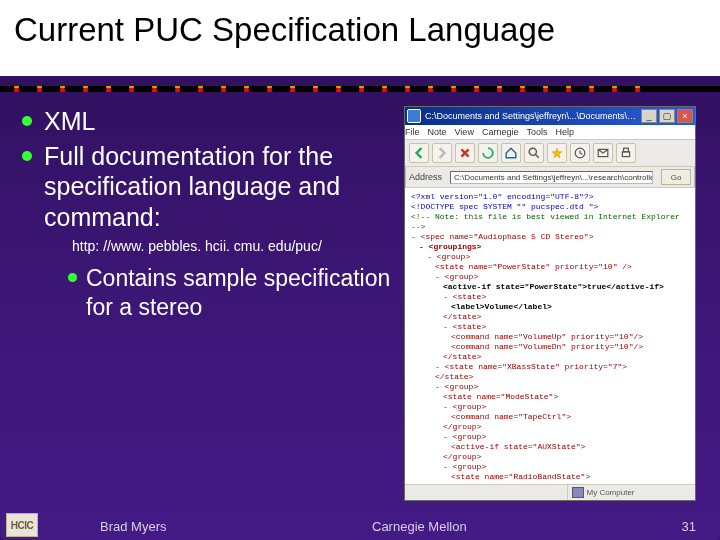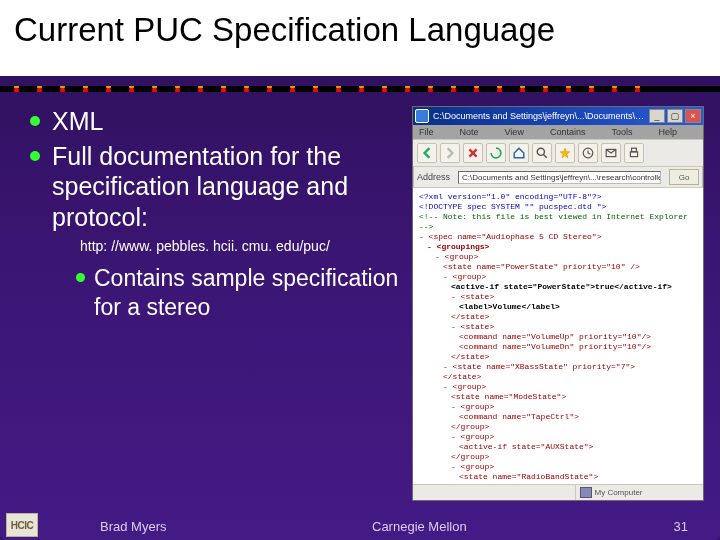--- a/index.html
+++ b/index.html
@@ -57,21 +57,20 @@
     top: 98px;
     left: 0;
     right: 0;
     bottom: 32px;
     display: flex;
   }
   .text-col {
     flex: 0 0 400px;
     padding: 8px 6px 0 10px;
     box-sizing: border-box;
-    margin-left: 8px;
   }
   .img-col {
     flex: 1;
     padding: 8px 10px 0 4px;
     box-sizing: border-box;
   }
 
   ul.b1 {
     list-style: none;
     margin: 0;
@@ -142,21 +141,21 @@
     width: 12px; height: 12px; background: #3a7bd5; border: 1px solid #fff; border-radius: 2px;
   }
   .titlebar .ttext { flex: 1; white-space: nowrap; overflow: hidden; text-overflow: ellipsis; }
   .tb-btns { display: flex; gap: 2px; }
   .tb-btn {
     width: 14px; height: 12px; background: #d8d5cc; border: 1px solid #888;
     display: flex; align-items: center; justify-content: center; font-size: 9px; line-height: 1; color:#222;
   }
   .tb-btn.close { background: #d9534f; color: #fff; }
   .menubar {
-    display: flex; gap: 26px; padding: 2px 6px; background: #a3a3a3; border-bottom: 1px solid #cfcab8; font-size: 9px; color:#333;
+    display: flex; gap: 8px; padding: 2px 0; background: #ffffff; border-bottom: 1px solid #cfcab8; font-size: 9px; color:#333;
   }
   .toolbar {
     display: flex; gap: 3px; padding: 3px 4px; background: #eceae6; border-bottom: 1px solid #cfcab8;
   }
   .tool {
     width: 18px; height: 18px; background: #f4f2ea; border: 1px solid #c7c2ae; border-radius: 2px;
     display:flex;align-items:center;justify-content:center;
   }
   .tool svg { width: 12px; height: 12px; }
   .addrbar {
@@ -190,21 +189,21 @@
   .ind5 { padding-left: 40px; display:block; }
   .status {
     display:flex; border-top: 1px solid #cfcab8; background:#eceae6; font-size:8px; color:#555; height: 15px; padding-left: 34px;
   }
   .status .cell { flex:1; border-right:1px solid #cfcab8; padding: 1px 4px; }
   .status .cell:last-child { border-right:none; text-align:left; display:flex; align-items:center; gap:3px; }
   .ic-comp { width:10px;height:9px;background:#88b;border:1px solid #557; }
 
   .footer {
     position: absolute;
-    left: 0; right: 16px; bottom: 0;
+    left: 0; right: 8px; bottom: 0;
     height: 30px;
     display: flex;
     align-items: center;
     color: #d7cef0;
     font-size: 13px;
   }
   .hcic-badge {
     width: 30px; height: 22px; margin-left: 6px;
     background: #e8e4d8; color: #6a5f3b; border: 1px solid #bdb58f;
     display:flex;align-items:center;justify-content:center;
@@ -284,21 +283,21 @@
         <span class="d"></span>
         <span class="d"></span>
       </div>
 
   </div>
 
   <div class="body-area">
     <div class="text-col">
       <ul class="b1">
         <li>XML</li>
-        <li>Full documentation for the specification language and protocol:</li>
+        <li>Full documentation for the specification language and command:</li>
       </ul>
       <div style="padding-left:58px">
         <div class="url-line">http: //www. pebbles. hcii. cmu. edu/puc/</div>
         <ul class="b2">
           <li>Contains sample specification for a stereo</li>
         </ul>
       </div>
     </div>
 
     <div class="img-col">
@@ -309,21 +308,21 @@
           <span class="tb-btns">
             <span class="tb-btn">_</span>
             <span class="tb-btn">▢</span>
             <span class="tb-btn close">×</span>
           </span>
         </div>
         <div class="menubar">
           <span>File</span>
           <span>Note</span>
           <span>View</span>
-          <span>Contains</span>
+          <span>Carnegie</span>
           <span>Tools</span>
           <span>Help</span>
         </div>
         <div class="toolbar">
           <span class="tool">
               <svg viewBox="0 0 10 10">
                 <path d="M7 1 L3 5 L7 9" fill="none" stroke="#2a6" stroke-width="2"></path>
               </svg>
             </span>
           <span class="tool">

